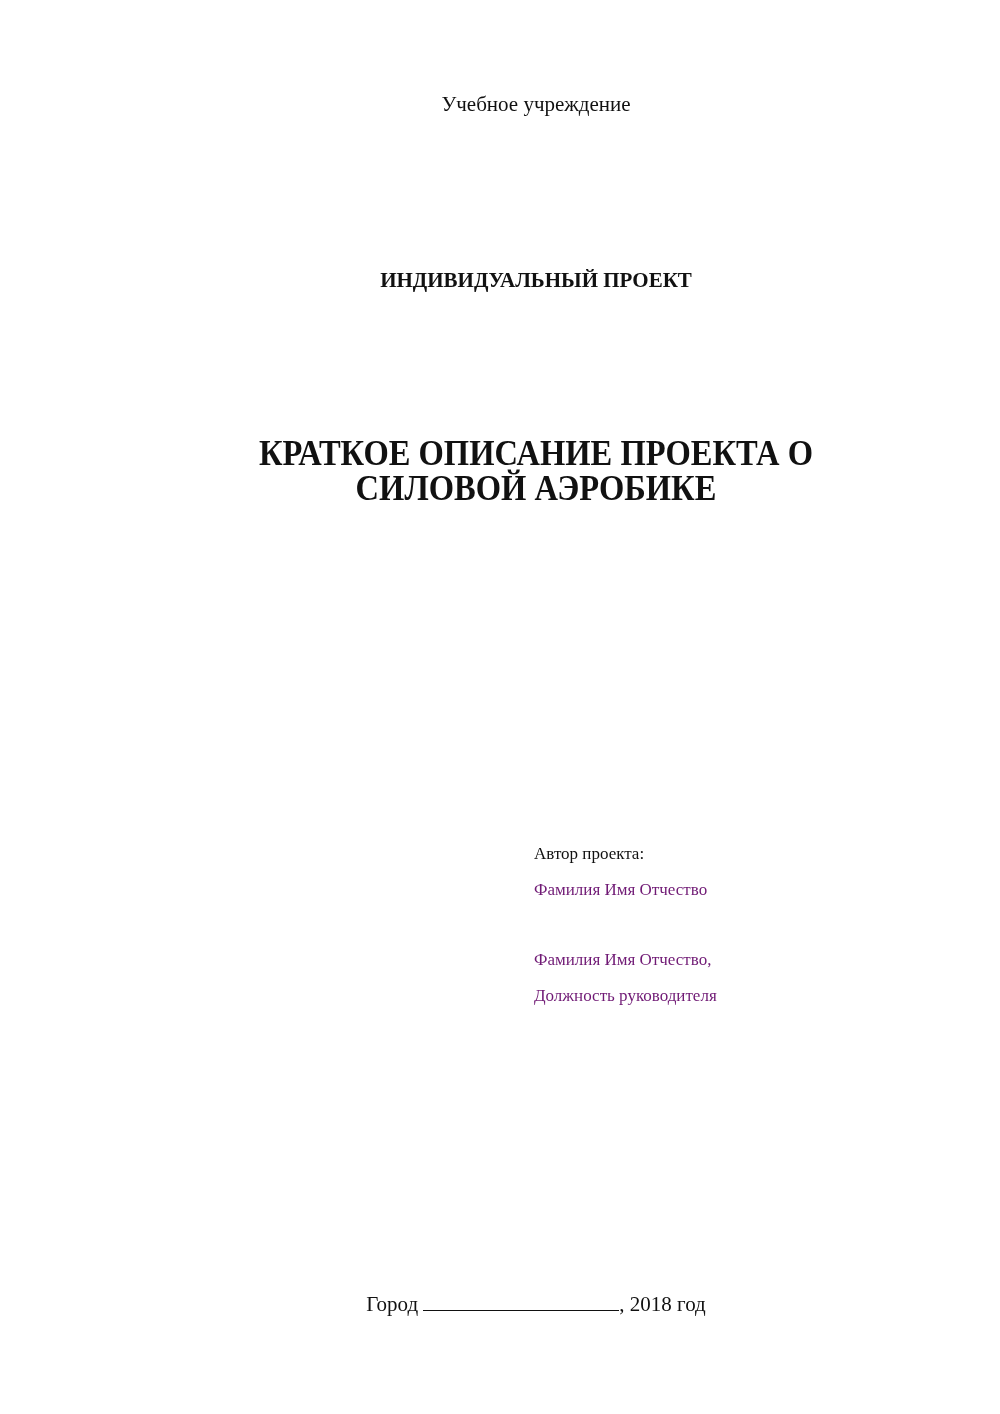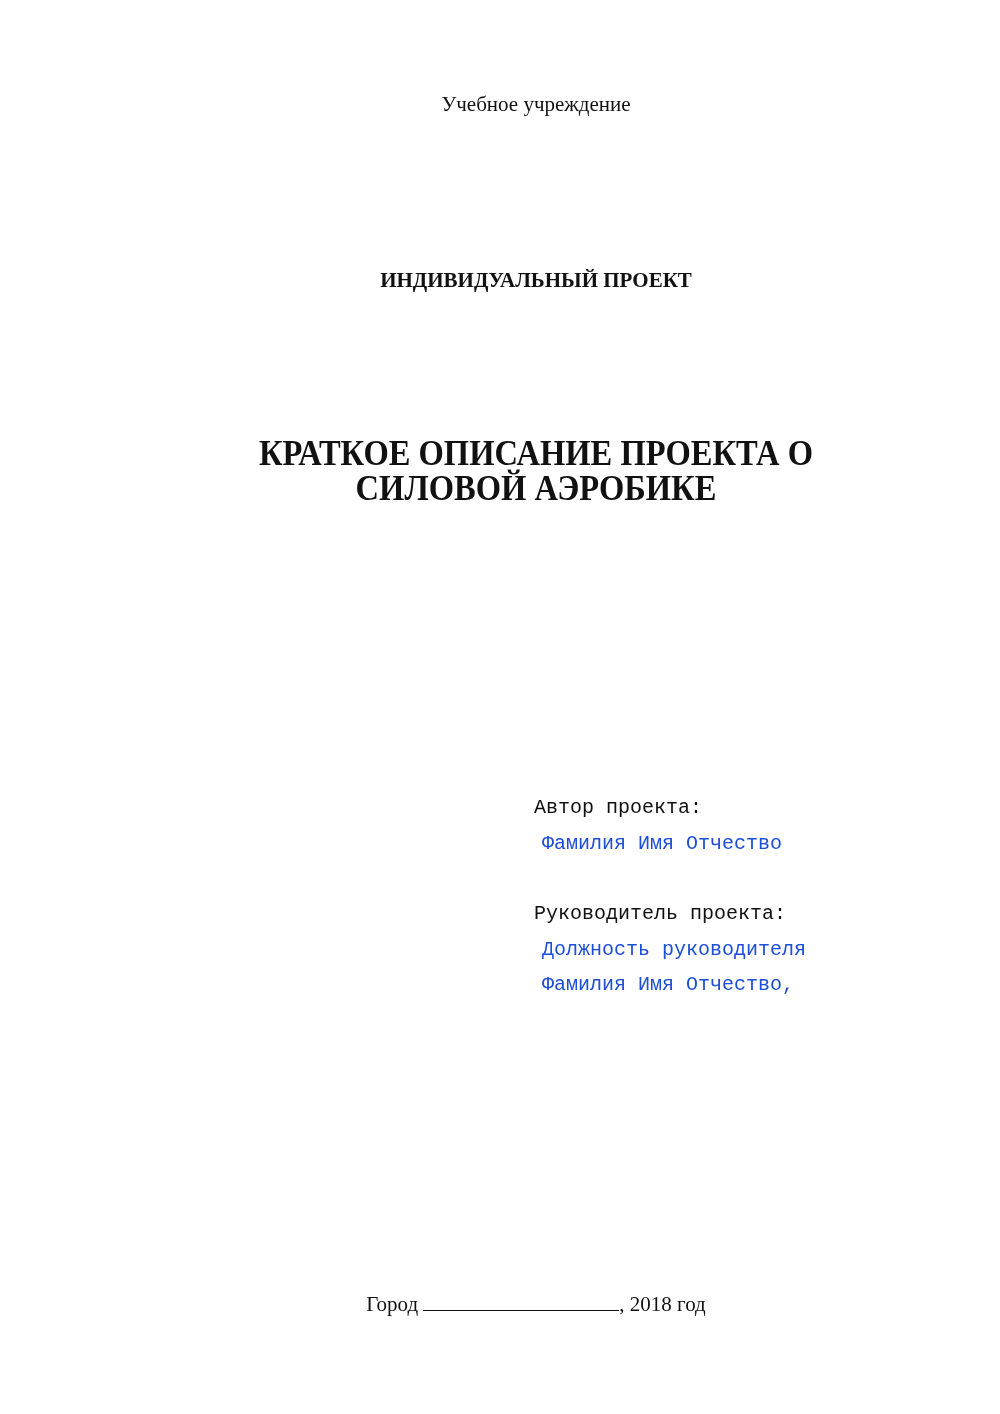--- a/index.html
+++ b/index.html
@@ -2,44 +2,43 @@
 <html><head>
   <meta charset="utf-8">
   <style>
     html, body { margin:0; padding:0; background:#ffffff; }
     body { width:1000px; height:1414px; position:relative; overflow:hidden;
            font-family:"Liberation Serif", "DejaVu Serif", serif; color:#111; }
     .abs { position:absolute; white-space:nowrap; }
     .inst { left:0; width:1072px; text-align:center; top:92px; font-size:21px; }
     .type { left:0; width:1072px; text-align:center; top:268px; font-size:21px; font-weight:bold; }
     .title { left:0; width:1072px; text-align:center; top:436px; font-size:35px; font-weight:bold; line-height:35px; transform:scaleX(0.93); transform-origin:536px 0; }
-    .info { left:534px; top:790px; font-size:20px; line-height:35.5px;font-family:Liberation Mono, monospace; }
+    .info { left:534px; top:836px; font-size:17px; line-height:35.5px; }
     .info .lbl { color:#111; }
-    .info .val { color:#1d4ed8;margin-left:8px; }
+    .info .val { color:#701a75; }
     .gap { height:35px; }
     .footer { left:0; width:1072px; text-align:center; top:1290px; font-size:21px; }
     .blank { display:inline-block; width:196px; border-bottom:1.5px solid #111; height:20px; vertical-align:baseline; }
   </style>
 </head>
 <body>
 
 <div class="abs inst">Учебное учреждение</div>
 
 <div class="abs type">ИНДИВИДУАЛЬНЫЙ ПРОЕКТ</div>
 
 <div class="abs title">
   <div>КРАТКОЕ ОПИСАНИЕ ПРОЕКТА О</div>
   <div>СИЛОВОЙ АЭРОБИКЕ</div>
 </div>
 
 <div class="abs info">
   <div class="lbl">Автор проекта:</div>
   <div class="val">Фамилия Имя Отчество</div>
   <div class="gap"></div>
-  <div class="lbl">Руководитель проекта:</div>
+  <div class="val">Фамилия Имя Отчество,</div>
   <div class="val">Должность руководителя</div>
-  <div class="val">Фамилия Имя Отчество,</div>
 </div>
 
 <div class="abs footer">
   <span>Город</span>
   <span class="blank"></span><span>, 2018 год</span>
 </div>
 
 </body></html>

